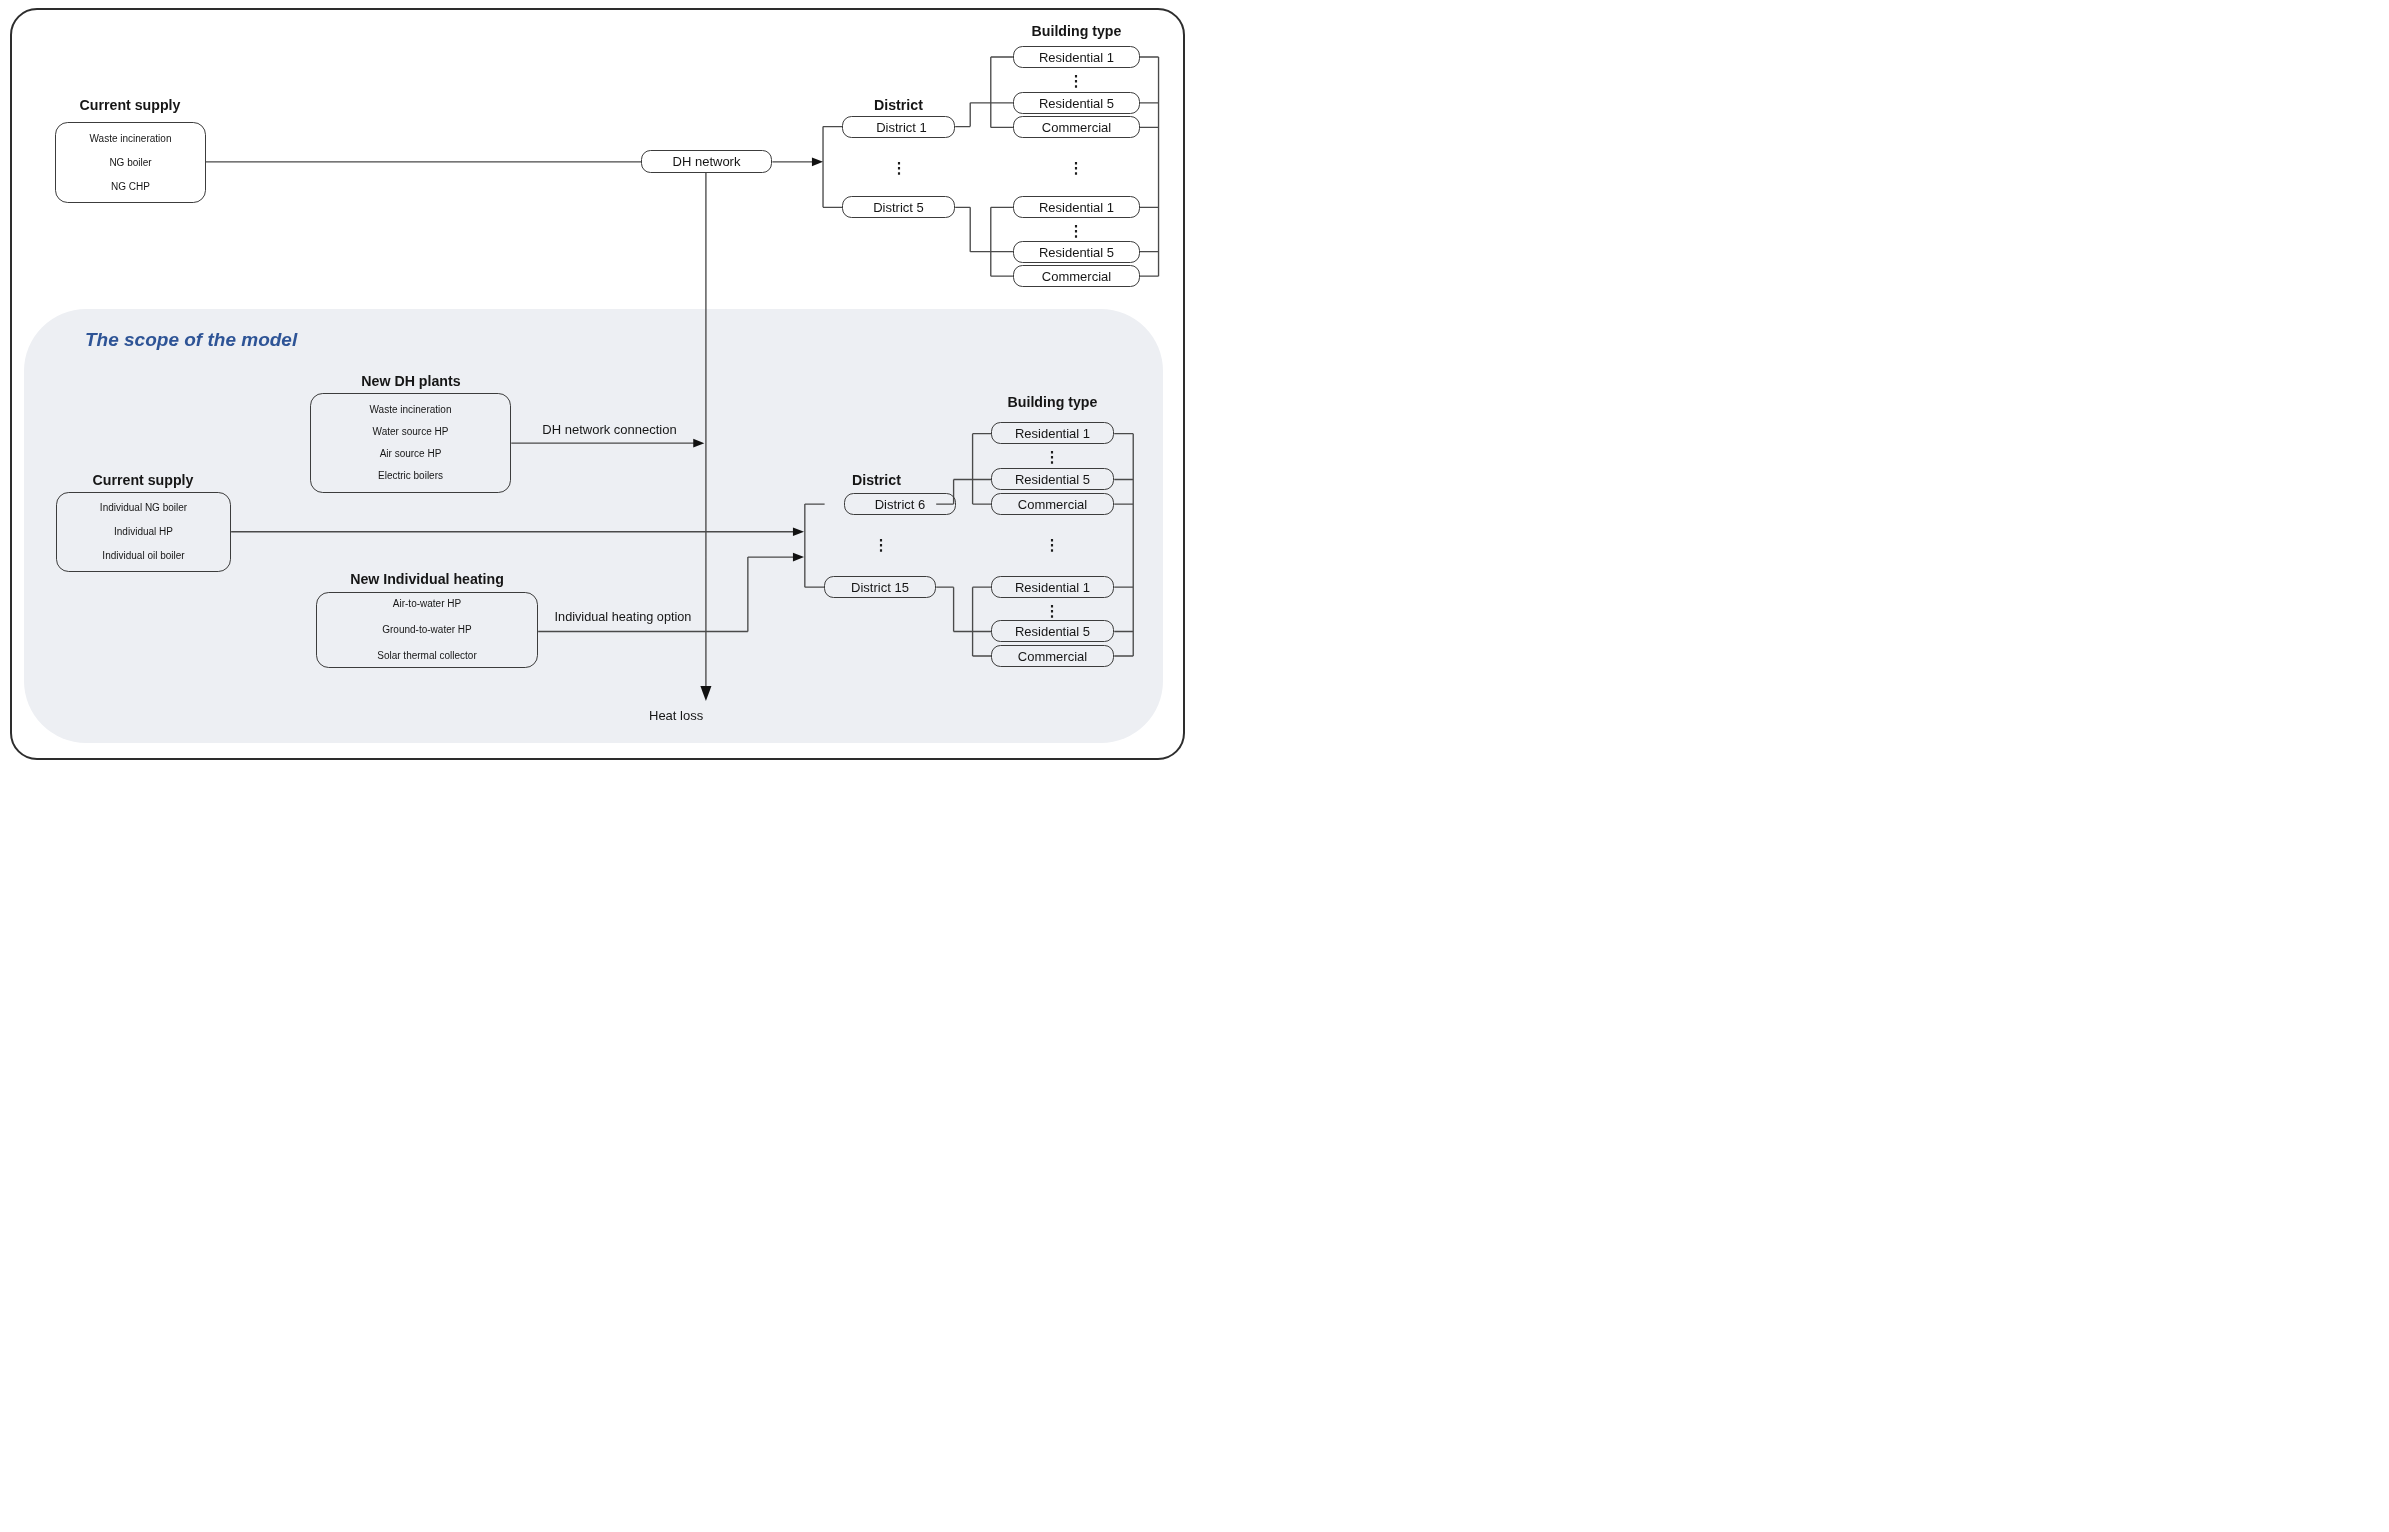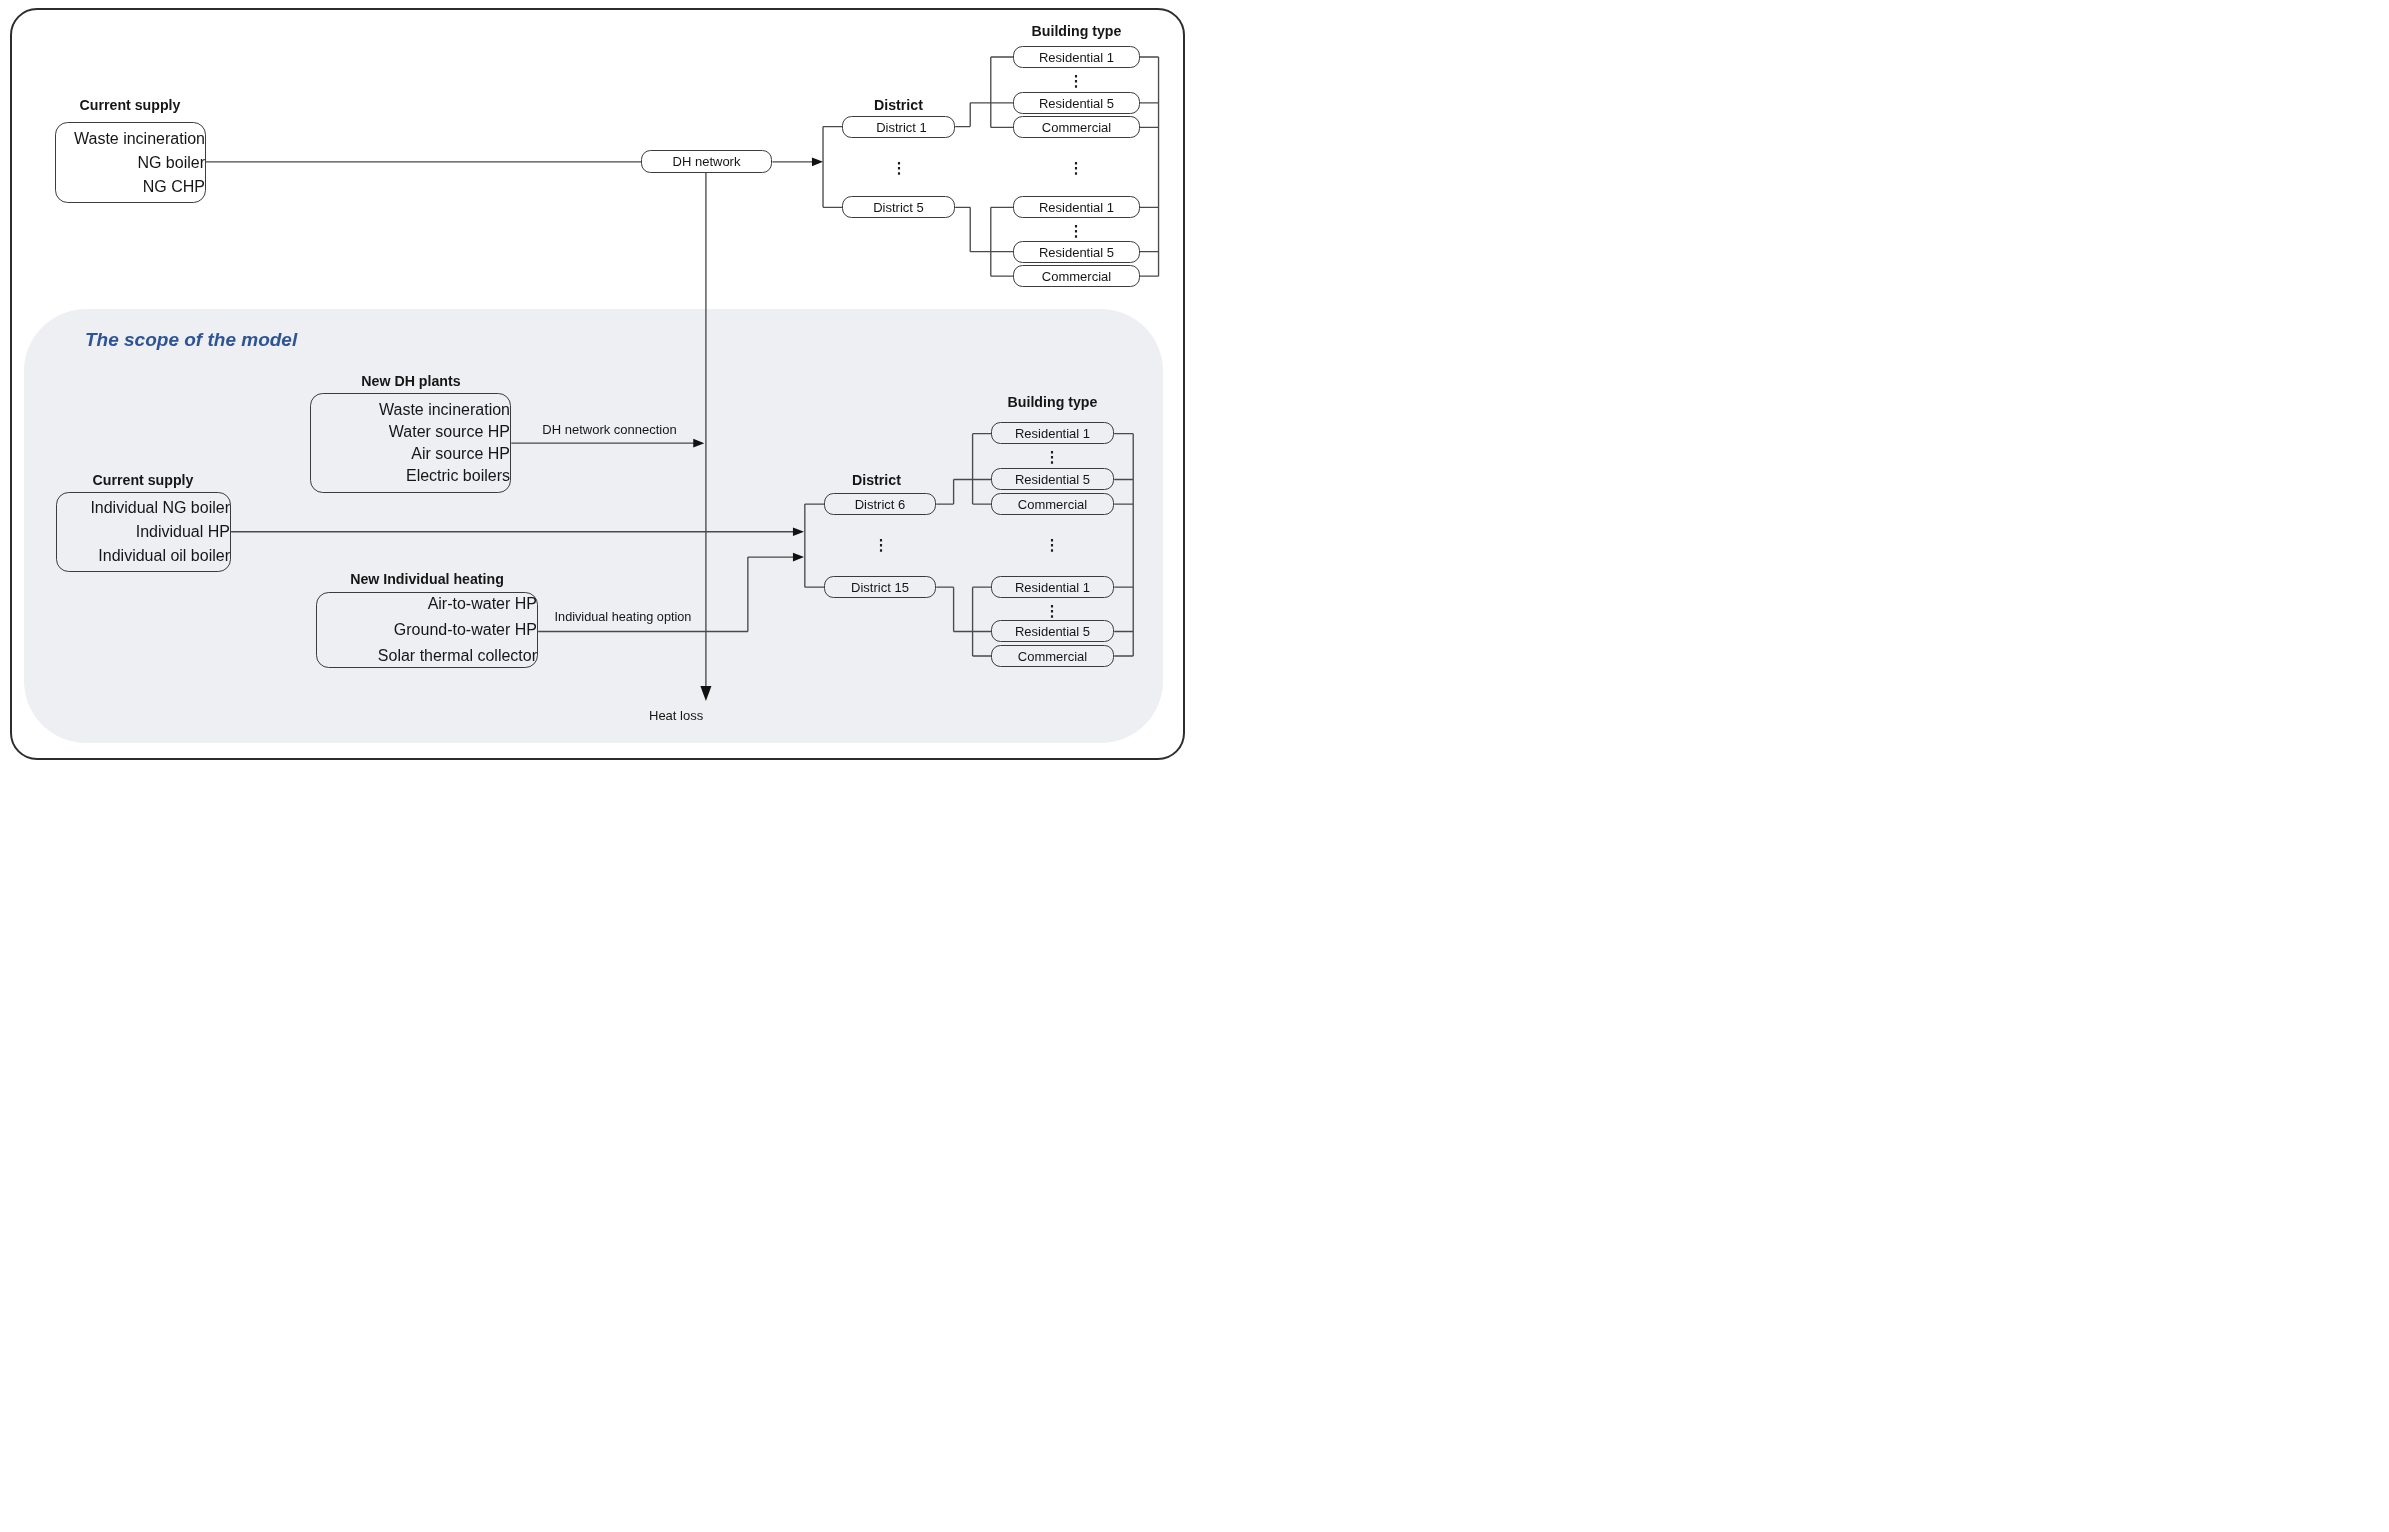--- a/index.html
+++ b/index.html
@@ -14,21 +14,21 @@
   .scope-region{
     position:absolute;left:24px;top:309px;width:1139px;height:434px;
     background:#edeff3;border-radius:62px;
   }
   svg.wires{position:absolute;left:0;top:0;width:1195px;height:766px;pointer-events:none;}
   .node{
     position:absolute;border:1.3px solid #3c3c3c;background:transparent;
     display:flex;flex-direction:column;align-items:center;justify-content:center;
     text-align:center;box-sizing:border-box;
   }
-  .big{border-radius:12.7px;font-size:16px;align-items:flex-end;}
+  .big{border-radius:12.7px;font-size:10px;}
   .big .ln{line-height:24px;white-space:nowrap;}
   .big .ln4{line-height:22px;white-space:nowrap;}
   .big .ln32{line-height:26px;white-space:nowrap;}
   .small{border-radius:9.5px;font-size:13px;white-space:nowrap;}
   .hdr{
     position:absolute;font-weight:bold;font-size:14.2px;text-align:center;white-space:nowrap;
   }
   .lbl{
     position:absolute;font-weight:normal;font-size:12.7px;text-align:center;white-space:nowrap;
   }
@@ -131,21 +131,21 @@
 
   <div class="hdr" style="left:340px;top:571px;width:174px;">New Individual heating</div>
   <div class="node big" style="left:316px;top:592px;width:222px;height:76px;">
     <div class="ln32">Air-to-water HP</div>
     <div class="ln32">Ground-to-water HP</div>
     <div class="ln32">Solar thermal collector</div>
   </div>
   <div class="lbl" style="left:544px;top:610px;width:158px;font-size:12.7px;">Individual heating option</div>
 
   <div class="hdr" style="left:823px;top:472px;width:107px;">District</div>
-  <div class="node small" style="left:824px;top:493px;width:112px;height:22px;">District 6</div>
+  <div class="node small" style="left:844px;top:493px;width:112px;height:22px;">District 6</div>
   <div class="dots" style="left:865px;top:537px;width:32px;">⋮</div>
   <div class="node small" style="left:824px;top:576px;width:112px;height:22px;">District 15</div>
 
   <div class="hdr" style="left:989px;top:394px;width:127px;">Building type</div>
 
   <div class="node small" style="left:991px;top:422px;width:123px;height:22px;">Residential 1</div>
   <div class="dots" style="left:1036px;top:449px;width:32px;">⋮</div>
   <div class="node small" style="left:991px;top:468px;width:123px;height:22px;">Residential 5</div>
   <div class="node small" style="left:991px;top:493px;width:123px;height:22px;">Commercial</div>
 

